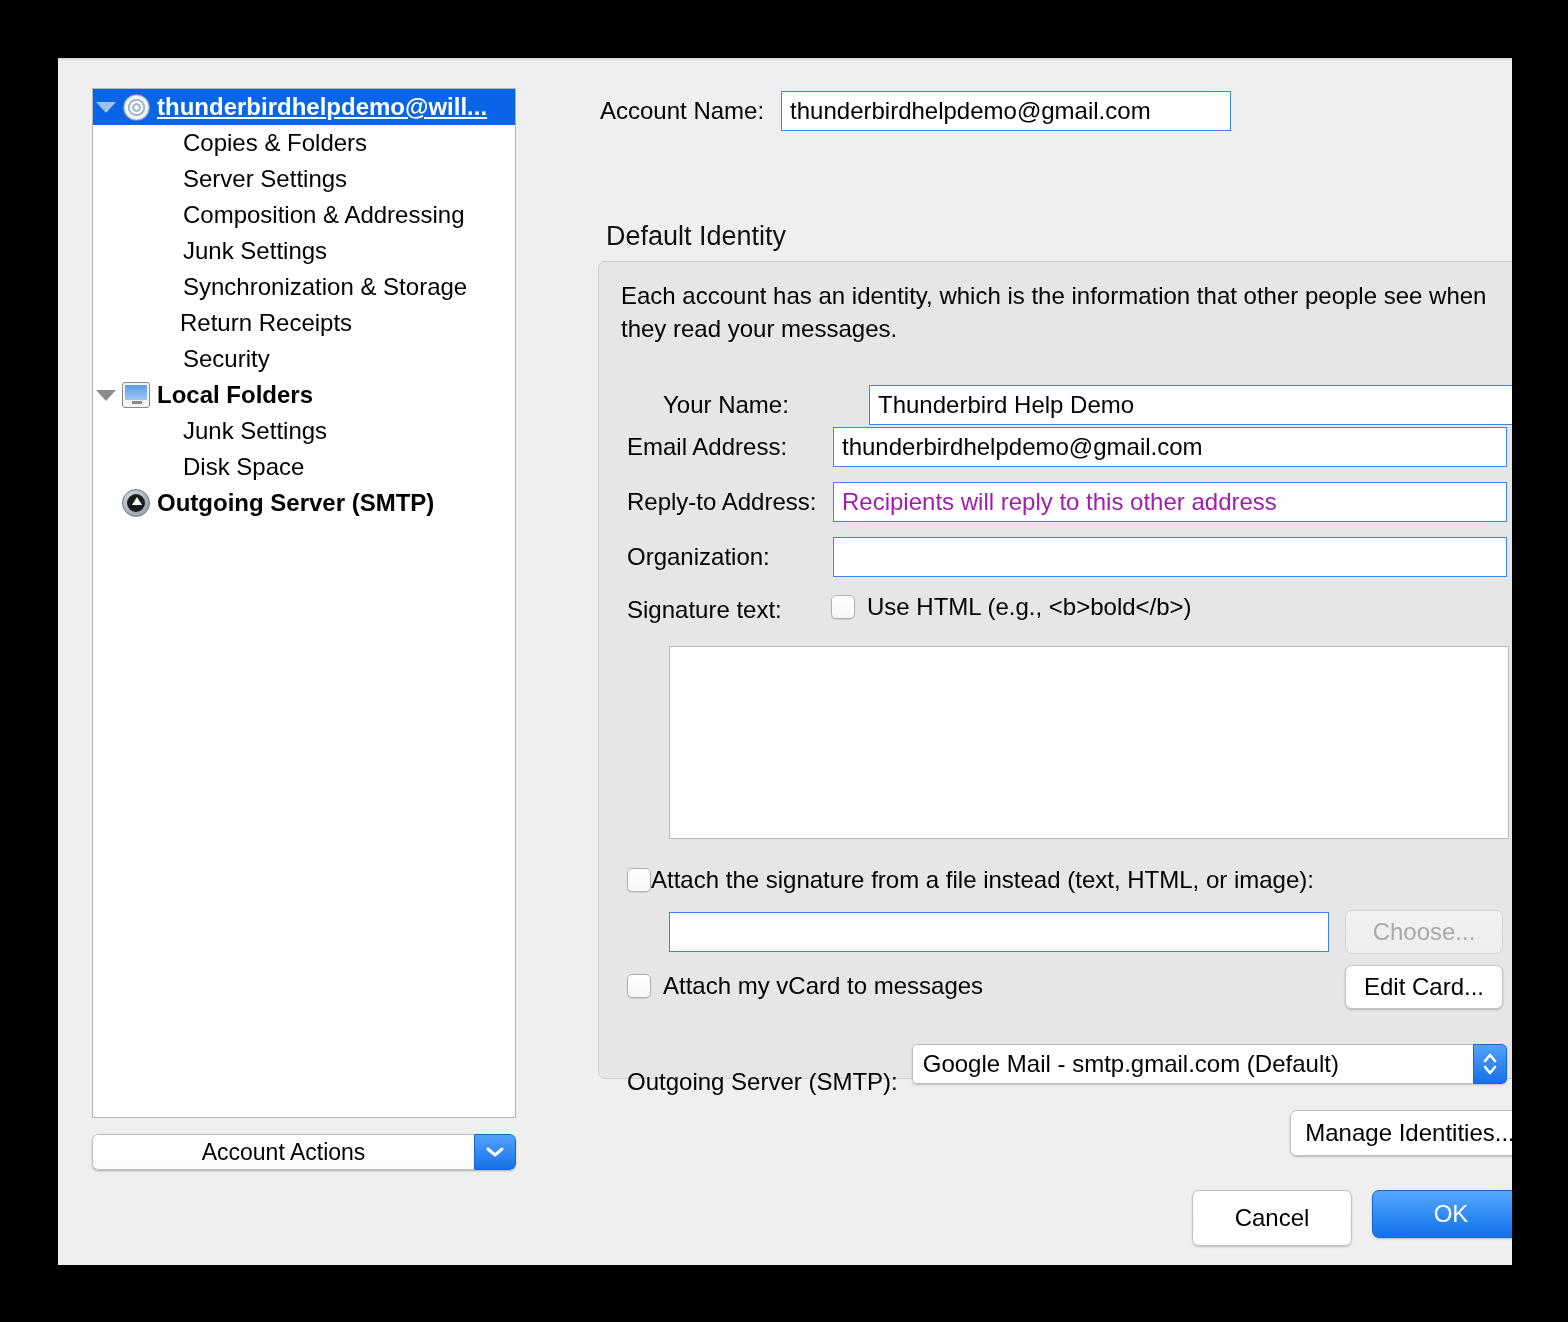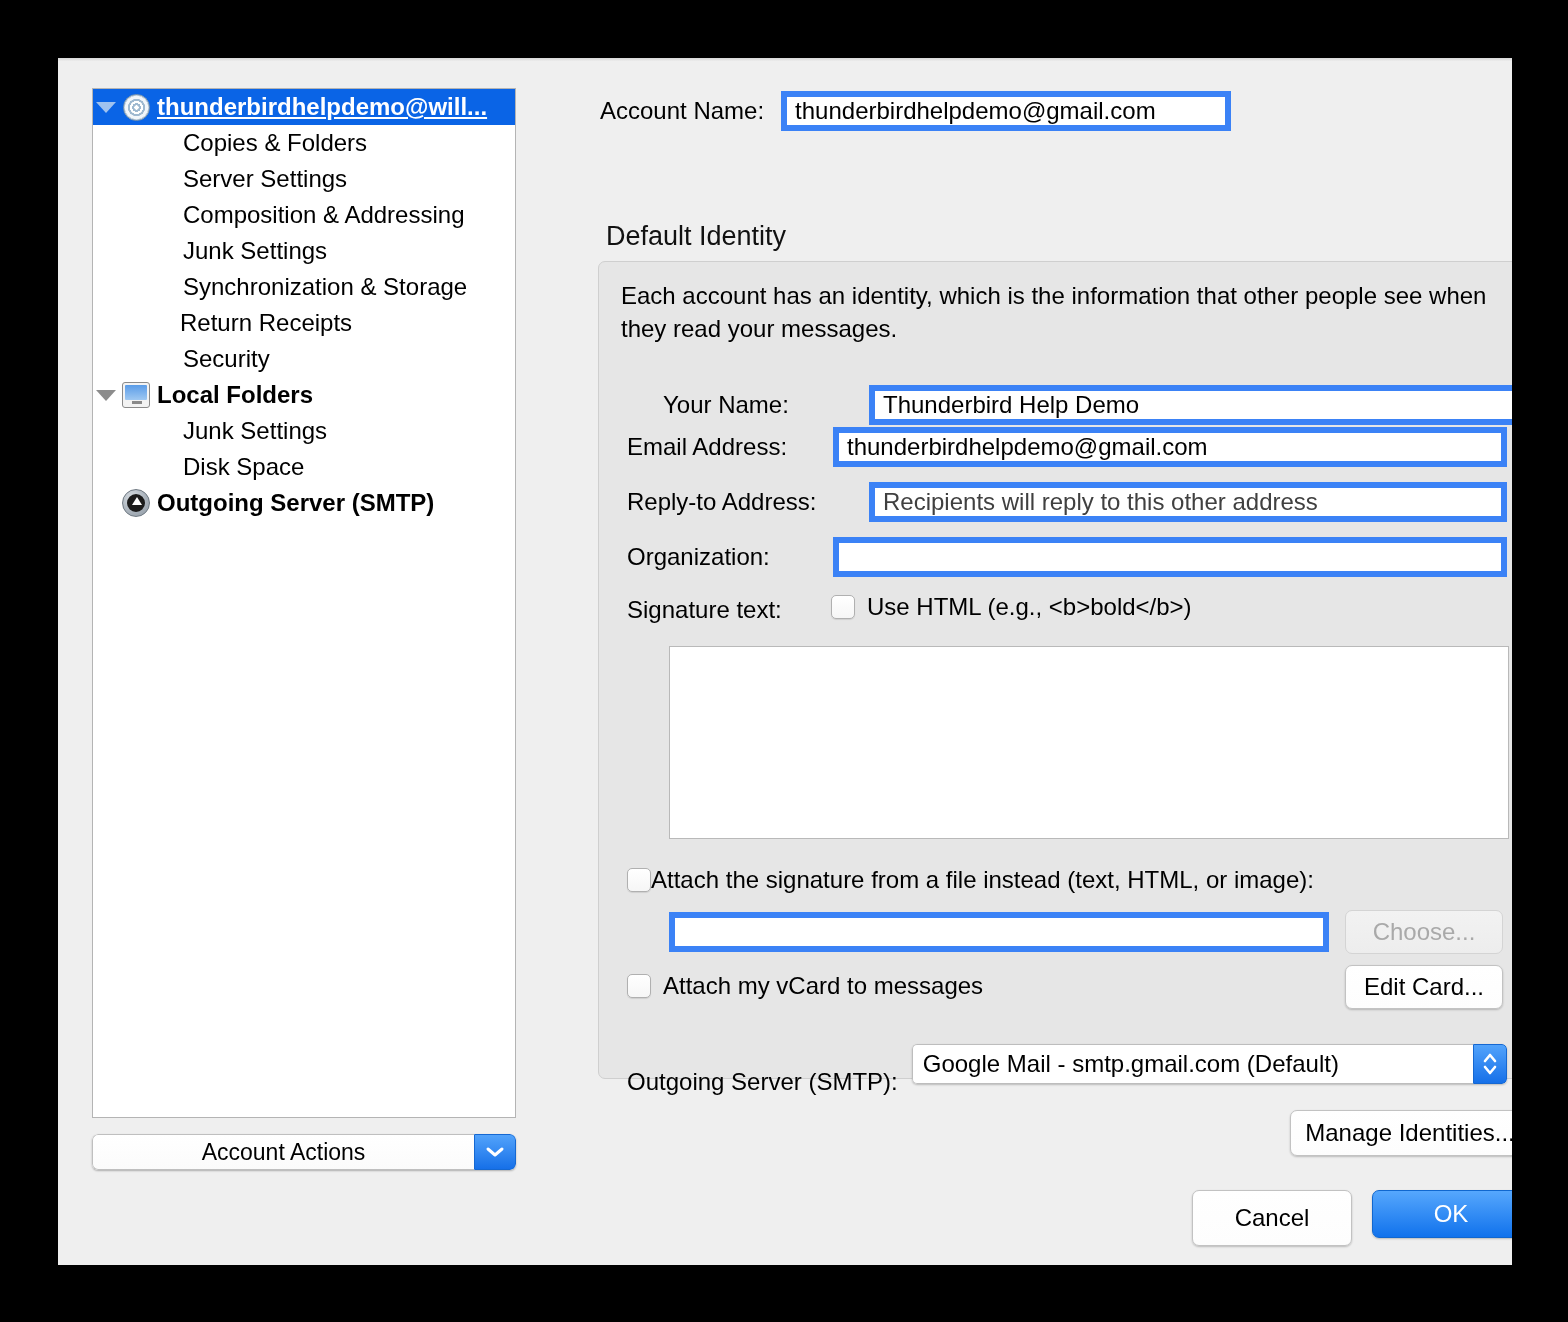--- a/index.html
+++ b/index.html
@@ -212,33 +212,33 @@
     top: 33px;
     display: flex;
     align-items: center;
   }
   .label {
     font-size: 24px;
     color: #000;
   }
   .text-input {
     background: #ffffff;
-    border: 6px solid #3b82f6;
+    border: 1px solid #3b82f6;
     box-sizing: border-box;
     font-family: "Liberation Sans", sans-serif;
     font-size: 24px;
     color: #000;
     padding: 0 8px;
     display: flex;
     align-items: center;
     height: 40px;
     overflow: hidden;
     white-space: nowrap;
   }
-  .text-input.placeholder { color: #404040; margin-left: 36px; }
+  .text-input.placeholder { color: #a21caf; }
 
   #acctname-input {
     width: 450px;
     margin-left: 17px;
   }
 
   #group-title {
     position: absolute;
     left: 70px;
     top: 163px;

